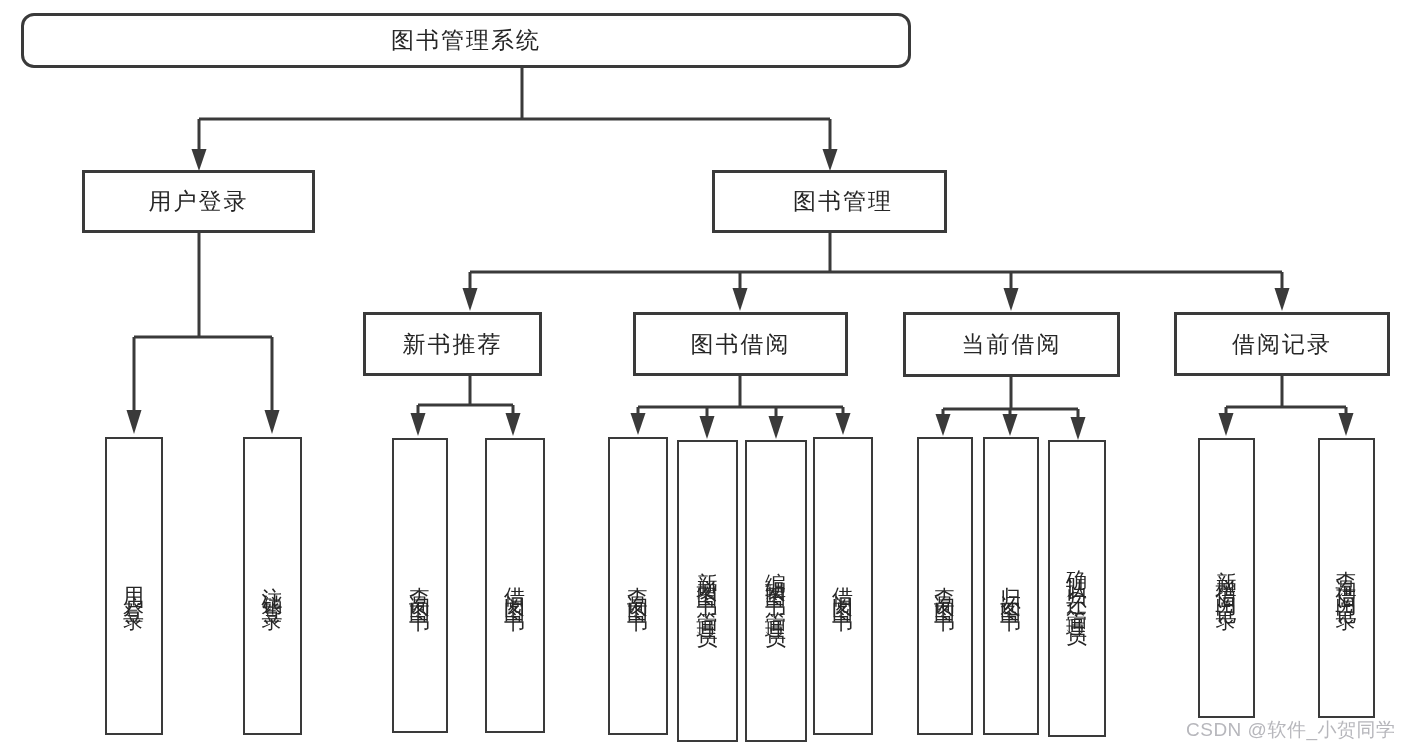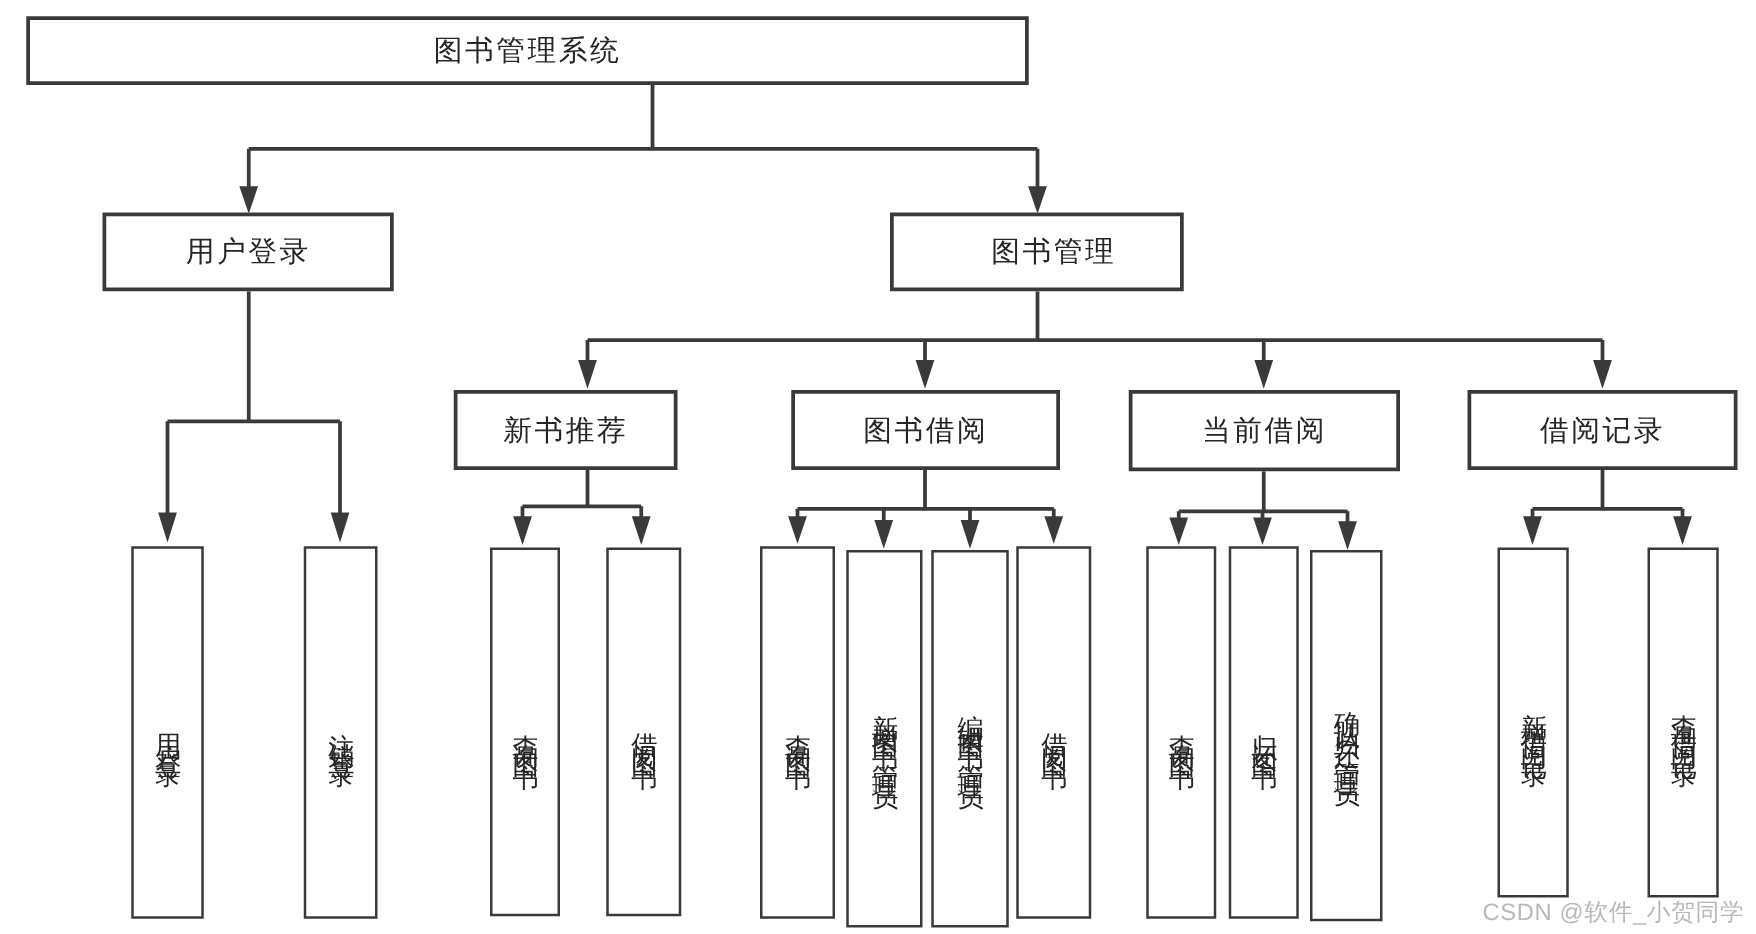--- a/index.html
+++ b/index.html
@@ -77,21 +77,21 @@
       <polygon points="1070.5,417 1085.5,417 1078,440"></polygon>
     </g>
 
     <g>
       <path d="M1282 376 V407 M1226 407 H1346 M1226 407 V414 M1346 407 V414"></path>
       <polygon points="1218.5,413 1233.5,413 1226,436"></polygon>
       <polygon points="1338.5,413 1353.5,413 1346,436"></polygon>
     </g>
   </svg>
 
-  <div class="box hbox" style="left:21px;top:13px;width:802px;height:55px;">图书管理系统</div>
+  <div class="box hbox" style="left:21px;top:13px;width:890px;height:55px;border-radius:13px;">图书管理系统</div>
 
   <div class="box hbox" style="left:82px;top:170px;width:233px;height:63px;">用户登录</div>
   <div class="box hbox" style="left:712px;top:170px;width:235px;height:63px;padding-left:27px;">图书管理</div>
 
   <div class="box vbox" style="left:105px;top:437px;width:58px;height:298px;">用户登录</div>
   <div class="box vbox" style="left:243px;top:437px;width:59px;height:298px;">注销登录</div>
 
   <div class="box hbox" style="left:363px;top:312px;width:179px;height:64px;">新书推荐</div>
   <div class="box hbox" style="left:633px;top:312px;width:215px;height:64px;">图书借阅</div>
   <div class="box hbox" style="left:903px;top:312px;width:217px;height:65px;">当前借阅</div>

